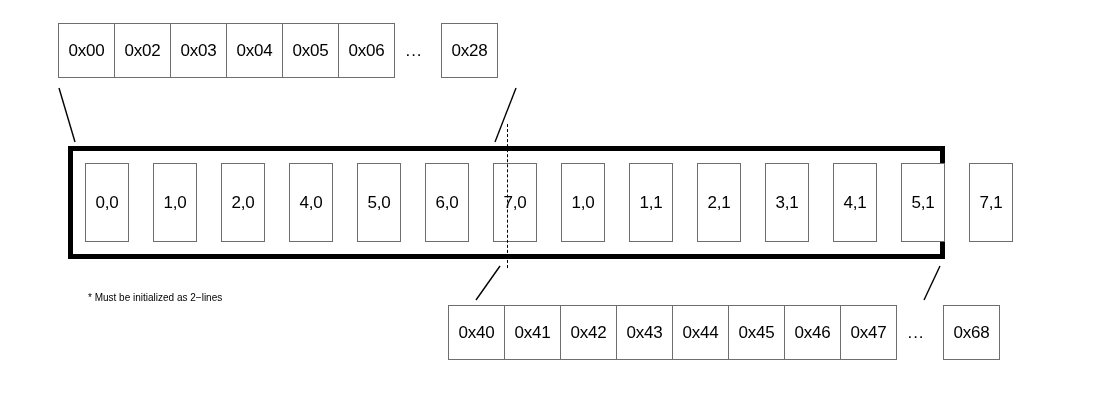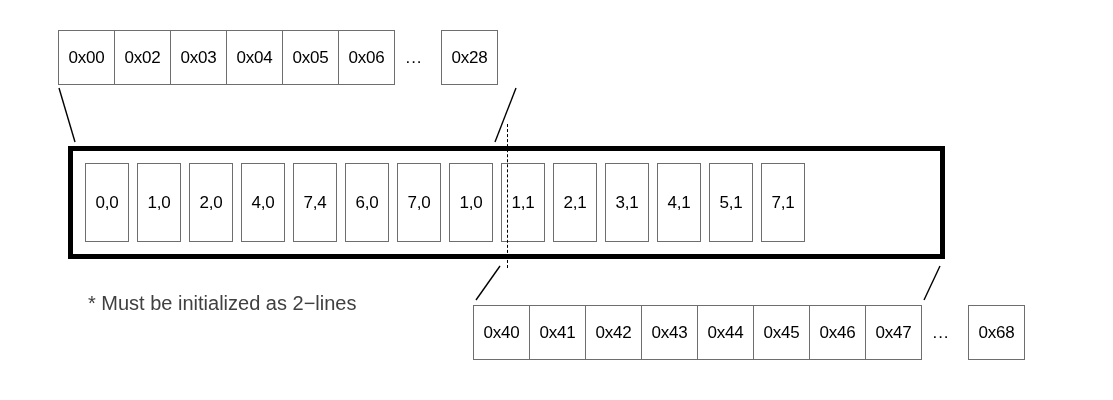--- a/index.html
+++ b/index.html
@@ -59,21 +59,21 @@
     height: 113px;
     box-sizing: border-box;
     border: 5px solid #000000;
     background: #ffffff;
   }
   #cache-inner {
     position: absolute;
     left: 12px;
     top: 12px;
     display: flex;
-    gap: 8px;
+    gap: 24px;
   }
   .word-cell {
     width: 44px;
     height: 79px;
     box-sizing: border-box;
     border: 1px solid #6e6e6e;
     display: flex;
     align-items: center;
     justify-content: center;
     font-size: 17px;
@@ -100,31 +100,31 @@
   .leader line {
     stroke: #000000;
     stroke-width: 1.4;
   }
 
   
   #footnote {
     position: absolute;
     left: 88px;
     top: 292px;
-    font-size: 20px;
-    color: #404040;
+    font-size: 10px;
+    color: #000000;
     white-space: nowrap;
   }
 </style>
 </head>
 <body>
 
 <div id="stage">
 
-  <div class="addr-strip" id="top-strip" style="left:58px; top:30px;">
+  <div class="addr-strip" id="top-strip" style="left:58px; top:23px;">
     <div class="addr-cell">0x00</div>
     <div class="addr-cell">0x02</div>
     <div class="addr-cell">0x03</div>
     <div class="addr-cell">0x04</div>
     <div class="addr-cell">0x05</div>
     <div class="addr-cell">0x06</div>
     <div class="ellipsis">...</div>
     <div class="addr-cell detached">0x28</div>
   </div>
 
@@ -138,38 +138,38 @@
 
     <line x1="940" y1="266" x2="924" y2="300"></line>
   </svg>
 
   <div id="cache-box">
     <div id="cache-inner">
       <div class="word-cell">0,0</div>
       <div class="word-cell">1,0</div>
       <div class="word-cell">2,0</div>
       <div class="word-cell">4,0</div>
-      <div class="word-cell">7,4</div>
+      <div class="word-cell">5,0</div>
       <div class="word-cell">6,0</div>
       <div class="word-cell">7,0</div>
       <div class="word-cell">1,0</div>
       <div class="word-cell">1,1</div>
       <div class="word-cell">2,1</div>
       <div class="word-cell">3,1</div>
       <div class="word-cell">4,1</div>
       <div class="word-cell">5,1</div>
       <div class="word-cell">7,1</div>
     </div>
   </div>
 
   <div id="half-divider"></div>
 
   <div id="footnote">* Must be initialized as 2−lines</div>
 
-  <div class="addr-strip" id="bottom-strip" style="left:473px; top:305px;border-radius:11px;">
+  <div class="addr-strip" id="bottom-strip" style="left:448px; top:305px;border-radius:11px;">
     <div class="addr-cell">0x40</div>
     <div class="addr-cell">0x41</div>
     <div class="addr-cell">0x42</div>
     <div class="addr-cell">0x43</div>
     <div class="addr-cell">0x44</div>
     <div class="addr-cell">0x45</div>
     <div class="addr-cell">0x46</div>
     <div class="addr-cell">0x47</div>
     <div class="ellipsis">...</div>
     <div class="addr-cell detached">0x68</div>

